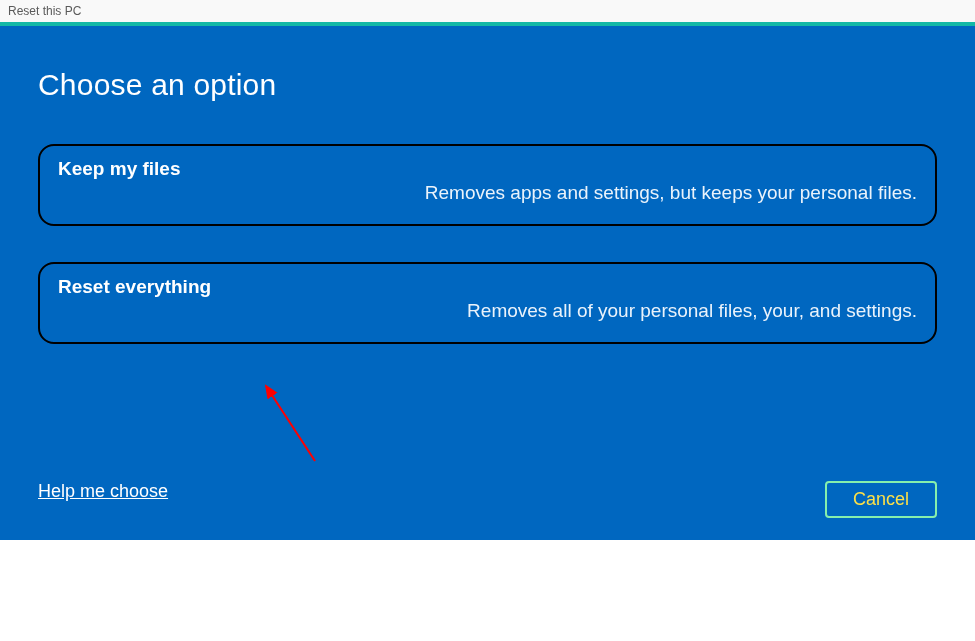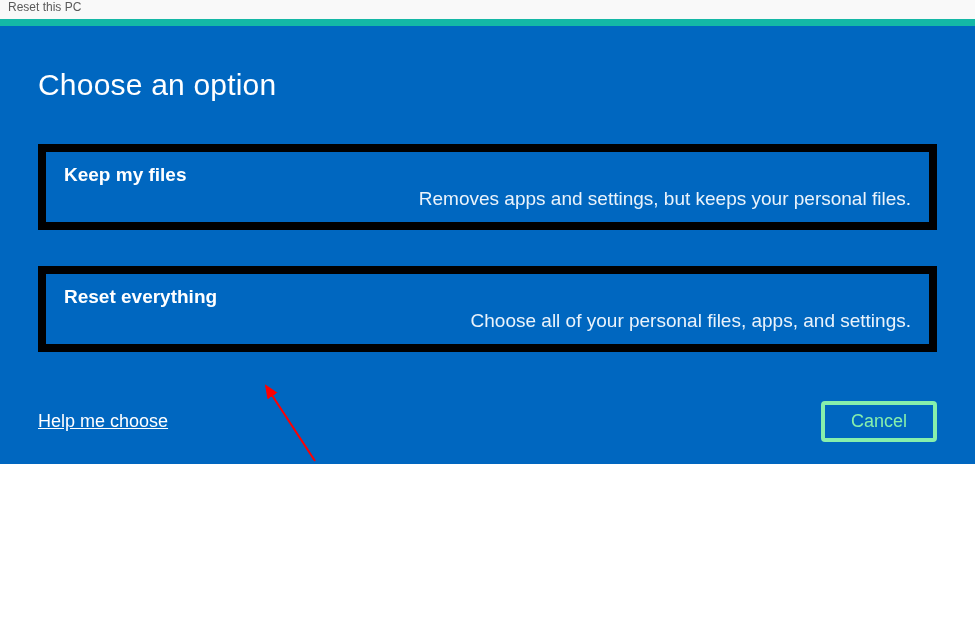--- a/index.html
+++ b/index.html
@@ -10,45 +10,45 @@
     html, body {
       width: 975px;
       height: 641px;
       font-family: "Segoe UI", Tahoma, Geneva, sans-serif;
       overflow: hidden;
       background: #fff;
     }
     .titlebar {
       height: 26px;
       background: #f9f9f9;
-      border-bottom: 7px solid #14b8a6;
+      border-bottom: 4px solid #14b8a6;
       display: flex;
-      align-items: flex-start;
+      align-items: center;
       padding-left: 8px;
       color: #5a5a5a;
       font-size: 12px;
     }
     .main {
       background: #0067c0;
-      height: 438px;
+      height: 514px;
       width: 100%;
       color: #ffffff;
       padding: 42px 38px 24px 38px;
       position: relative;
     }
     .heading {
       font-size: 30px;
       font-weight: 300;
       margin-bottom: 42px;
       letter-spacing: 0.2px;
     }
     .option-card {
-      border: 8px solid #000000;
-      border-radius: 0;
-      padding: 12px 18px 12px 18px;
+      border: 2px solid #000000;
+      border-radius: 16px;
+      padding: 12px 18px 20px 18px;
       margin-bottom: 36px;
       cursor: pointer;
     }
     .option-title {
       font-size: 19px;
       font-weight: 600;
       margin-bottom: 2px;
     }
     .option-desc {
       font-size: 19px;
@@ -56,34 +56,33 @@
       color: #eaf3fb;
       text-align: right;
     }
     .bottom-row {
       position: absolute;
       bottom: 22px;
       left: 38px;
       right: 38px;
       display: flex;
       justify-content: space-between;
-      align-items: center;
     }
     .help-link {
       color: #ffffff;
       font-size: 18px;
       text-decoration: underline;
       cursor: pointer;
       font-weight: 300;
     }
     .cancel-btn {
-      border: 4px solid #86efac;
+      border: 2px solid #86efac;
       border-radius: 4px;
       background: transparent;
-      color: #86efac;
+      color: #fde047;
       font-size: 18px;
       padding: 6px 26px;
       cursor: pointer;
       font-family: inherit;
       font-weight: 300;
     }
     .arrow {
       position: absolute;
       left: 260px;
       top: 350px;
@@ -100,21 +99,21 @@
 <div class="main">
   <h1 class="heading">Choose an option</h1>
 
   <div class="option-card">
     <div class="option-title">Keep my files</div>
     <div class="option-desc">Removes apps and settings, but keeps your personal files.</div>
   </div>
 
   <div class="option-card">
     <div class="option-title">Reset everything</div>
-    <div class="option-desc">Choose all of your personal files, apps, and settings.</div>
+    <div class="option-desc">Removes all of your personal files, your, and settings.</div>
   </div>
 
   <svg class="arrow" width="80" height="90">
     <defs>
       <marker id="arrhead" markerWidth="8" markerHeight="8" refX="6" refY="3" orient="auto">
         <polygon points="0 0, 7 3, 0 6" fill="#ff0000"></polygon>
       </marker>
     </defs>
     <line x1="55" y1="85" x2="6" y2="10" stroke="#ff0000" stroke-width="2" marker-end="url(#arrhead)"></line>
   </svg>

